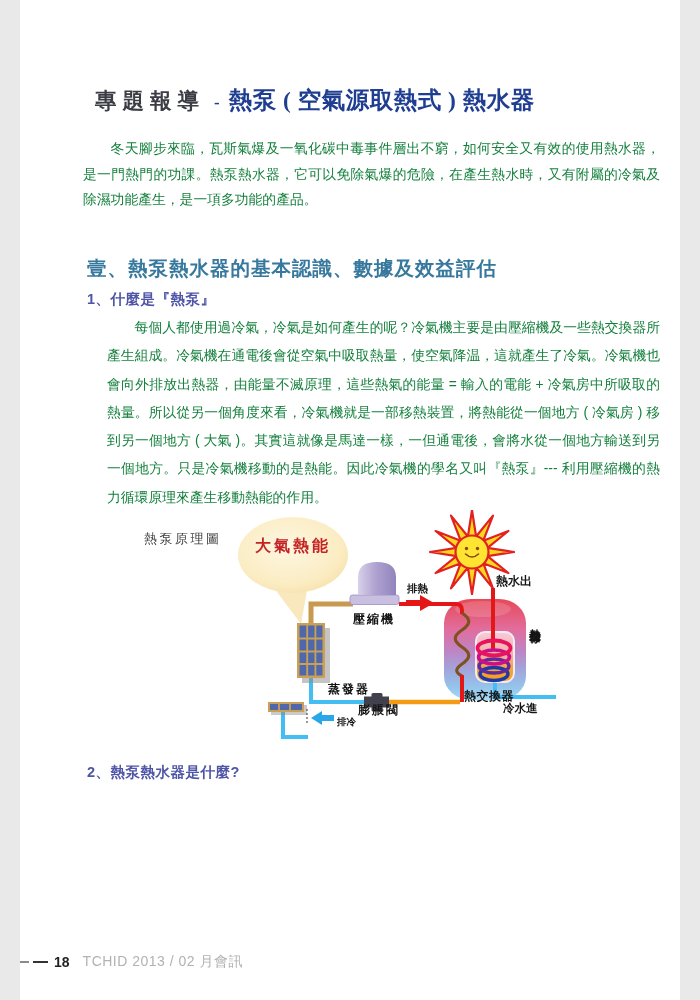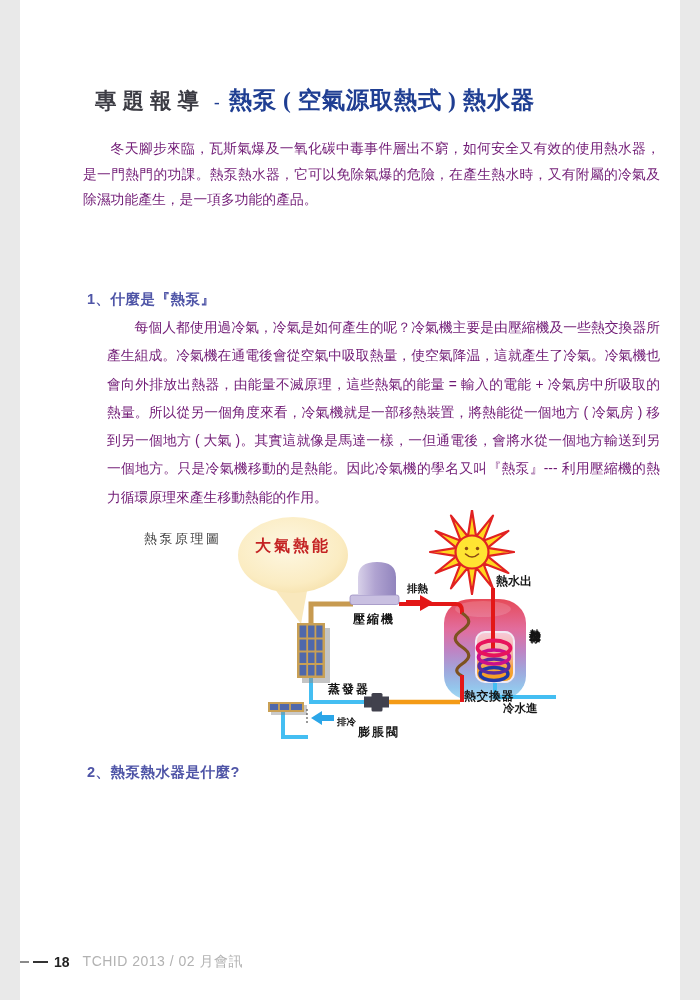--- a/index.html
+++ b/index.html
@@ -10,21 +10,21 @@
   }
   .abs{position:absolute;}
   
   .hdr{position:absolute;left:75px;top:84px;display:flex;align-items:baseline;gap:9px;white-space:nowrap;}
   .hdr .cat{font-family:"Liberation Serif","DejaVu Serif",serif;font-size:21.5px;font-weight:600;
             color:#3c3c44;letter-spacing:6px;}
   .hdr .sep{font-family:"Liberation Serif","DejaVu Serif",serif;font-size:17px;font-weight:bold;color:#1f3e92;}
   .hdr .ttl{font-family:"Liberation Serif","DejaVu Serif",serif;font-size:23.5px;font-weight:bold;
             color:#1f3e92;letter-spacing:0.5px;}
   
-  .para{color:#701a75;font-size:13.8px;text-align:justify;text-justify:inter-ideograph;
+  .para{color:#15803d;font-size:13.8px;text-align:justify;text-justify:inter-ideograph;
         text-indent:2em;margin:0;}
   .intro{left:63px;top:136px;width:577px;line-height:25.5px;}
   .p1{left:87px;top:314px;width:553px;line-height:28.3px;}
   .p2{left:87px;top:790px;width:553px;line-height:27px;}
   .h2{left:67px;top:255px;font-size:19.5px;font-weight:bold;color:#37789e;letter-spacing:1px;margin:0;}
   .h3{font-size:14.5px;font-weight:bold;color:#4f55a7;letter-spacing:0.5px;margin:0;}
   .h3a{left:67px;top:290px;}
   .h3b{left:67px;top:763px;}
   
   .diagram{position:absolute;left:0;top:510px;width:700px;height:250px;}
@@ -32,21 +32,21 @@
   .dlbl{position:absolute;font-weight:bold;color:#141414;font-size:12px;white-space:nowrap;}
   .dcaption{left:124px;top:20px;font-weight:normal;color:#3d3d3d;font-size:13px;letter-spacing:2.5px;}
   .dbubble{left:223px;top:26px;width:100px;text-align:center;color:#c42323;font-size:16px;letter-spacing:3px;}
   .l-paijre{left:387px;top:72px;font-size:10.5px;}
   .l-hotout{left:476px;top:63px;}
   .l-comp{left:333px;top:101px;letter-spacing:2px;}
   .l-store{left:507px;top:110px;font-size:11.5px;writing-mode:vertical-rl;text-orientation:upright;letter-spacing:1px;}
   .l-exch{left:444px;top:178px;letter-spacing:0.5px;font-family:Liberation Serif, serif;}
   .l-coldin{left:483px;top:191px;font-size:11.5px;}
   .l-evap{left:308px;top:171px;letter-spacing:2px;}
-  .l-valve{left:338px;top:214px;letter-spacing:2px;}
+  .l-valve{left:338px;top:192px;letter-spacing:2px;}
   .l-paicold{left:317px;top:206px;font-size:9.5px;}
   
   .footer{position:absolute;left:0;top:954px;display:flex;align-items:center;height:16px;}
   .fdash1{width:9px;height:1.5px;background:#8a8a8a;margin-right:4px;}
   .fdash2{width:15px;height:2.5px;background:#333;margin-right:6px;}
   .fnum{font-size:14px;font-weight:bold;color:#222;}
   .fissue{margin-left:13px;font-size:14px;color:#b2b2b2;letter-spacing:0.5px;}
 </style>
 </head>
 <body>
@@ -54,20 +54,21 @@
 <div class="page">
 
   <div class="hdr">
     <span class="cat">專題報導</span>
     <span class="sep">-</span>
     <span class="ttl">熱泵 ( 空氣源取熱式 ) 熱水器</span>
   </div>
 
   <p class="abs para intro">冬天腳步來臨，瓦斯氣爆及一氧化碳中毒事件層出不窮，如何安全又有效的使用熱水器，是一門熱門的功課。熱泵熱水器，它可以免除氣爆的危險，在產生熱水時，又有附屬的冷氣及除濕功能產生，是一項多功能的產品。</p>
 
+  <h2 class="abs h2">壹、熱泵熱水器的基本認識、數據及效益評估</h2>
   <h3 class="abs h3 h3a">1、什麼是『熱泵』</h3>
   <p class="abs para p1">每個人都使用過冷氣，冷氣是如何產生的呢？冷氣機主要是由壓縮機及一些熱交換器所產生組成。冷氣機在通電後會從空氣中吸取熱量，使空氣降温，這就產生了冷氣。冷氣機也會向外排放出熱器，由能量不滅原理，這些熱氣的能量 = 輸入的電能 + 冷氣房中所吸取的熱量。所以從另一個角度來看，冷氣機就是一部移熱裝置，將熱能從一個地方 ( 冷氣房 ) 移到另一個地方 ( 大氣 )。其實這就像是馬達一樣，一但通電後，會將水從一個地方輸送到另一個地方。只是冷氣機移動的是熱能。因此冷氣機的學名又叫『熱泵』--- 利用壓縮機的熱力循環原理來產生移動熱能的作用。</p>
 
   <div class="diagram">
     <svg width="700" height="250" viewBox="0 0 700 250">
       <defs>
         <radialGradient id="gBubble" cx="45%" cy="40%" r="65%">
           <stop offset="0%" stop-color="#fdf7e2"></stop>
             <stop offset="75%" stop-color="#fbecc2"></stop>
             <stop offset="100%" stop-color="#f6e1ac"></stop>

